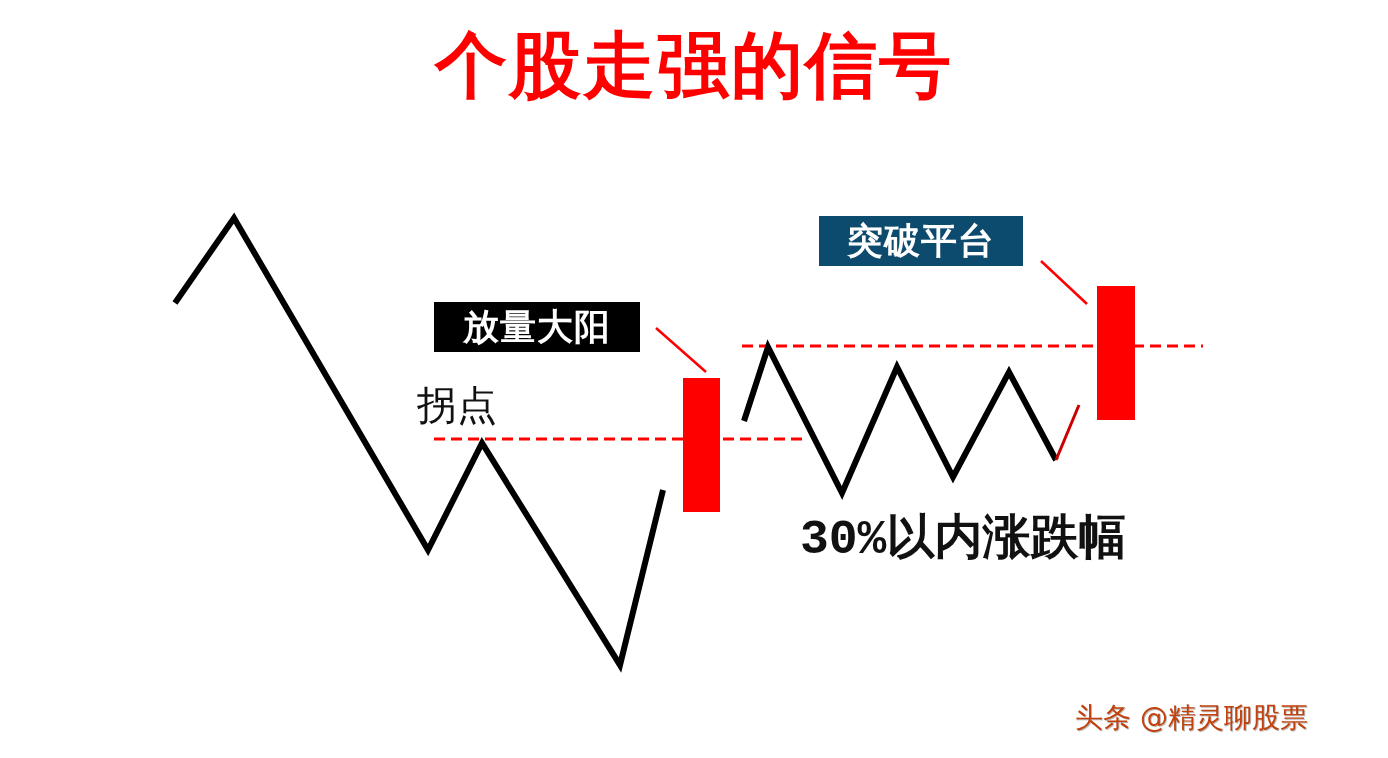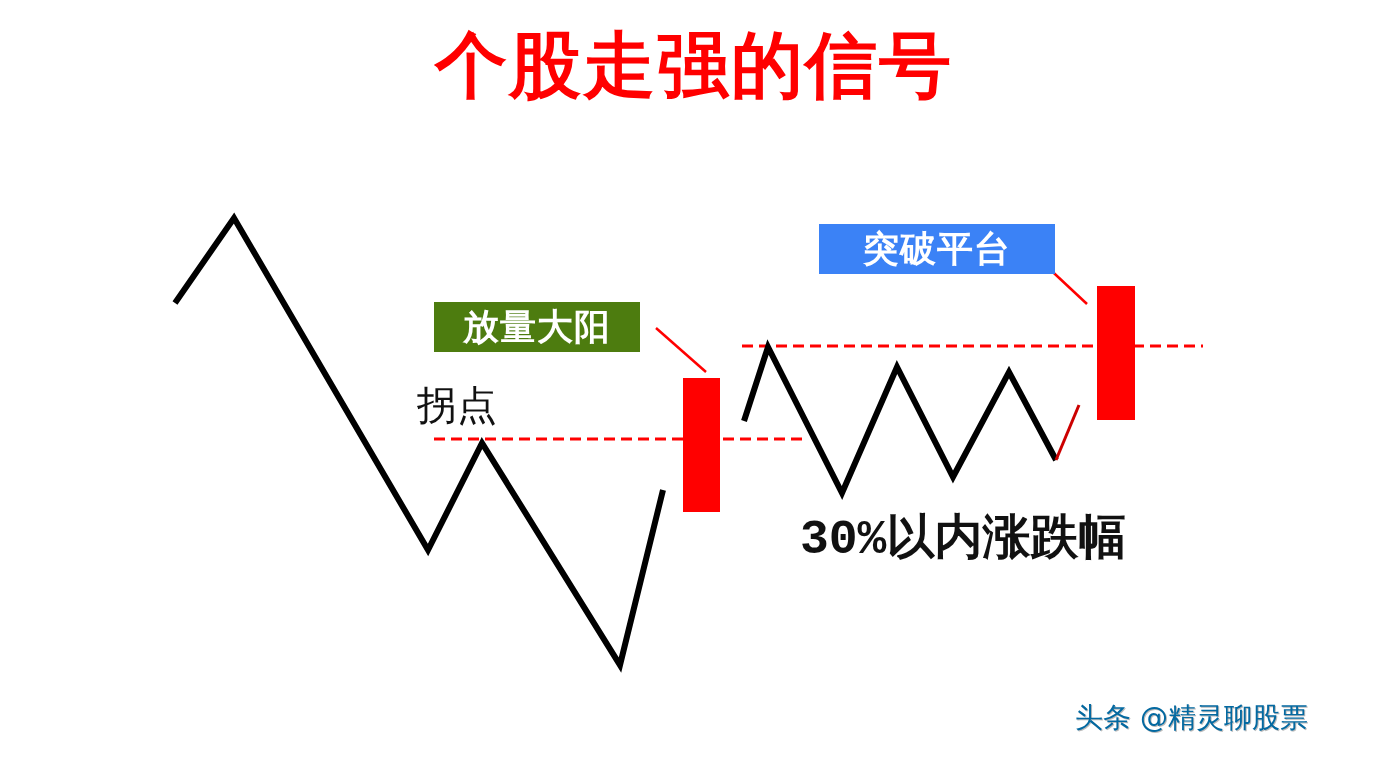--- a/index.html
+++ b/index.html
@@ -5,21 +5,21 @@
     html, body { margin: 0; padding: 0; background: #ffffff; }
     body { width: 1388px; height: 758px; position: relative; overflow: hidden;
            font-family: "DejaVu Sans", "Liberation Sans", sans-serif; }
     .title { position: absolute; left: 0; width: 1388px; top: 20px; text-align: center;
              font-size: 72px; font-weight: bold; letter-spacing: 2px; line-height: 90px; }
     svg.canvas { position: absolute; left: 0; top: 0; }
     .label-box { position: absolute; display: flex; align-items: center; justify-content: center;
                  color: #ffffff; font-weight: bold; font-size: 36px; letter-spacing: 1px; }
     .plain-label { position: absolute; color: #111111; font-size: 40px; line-height: 48px; }
     .bold-label { position: absolute; color: #111111; font-size: 48px; font-weight: bold; line-height: 56px; font-family: Liberation Mono, monospace; }
-    .watermark { position: absolute; color: #0369a1; font-size: 28px; line-height: 34px;
+    .watermark { position: absolute; color: #c2410c; font-size: 28px; line-height: 34px;
                  text-shadow: 1px 1px 0 #bbbbbb, -1px 0 0 #ffffff; }
   </style>
 </head>
 <body>
 
 <div class="title" style="color:#ff0000;">个股走强的信号</div>
 
 <svg class="canvas" width="1388" height="758" viewBox="0 0 1388 758">
 
   <line x1="434" y1="439" x2="808" y2="439" stroke="#ff0000" stroke-width="3" stroke-dasharray="11,6"></line>
@@ -30,25 +30,25 @@
   <polyline points="744,421 768,347 842,493 897,367 953,477 1009,372 1056,460" fill="none" stroke="#000000" stroke-width="6" stroke-linejoin="miter"></polyline>
   <line x1="1056" y1="460" x2="1079" y2="405" stroke="#cc0000" stroke-width="3"></line>
 
   <rect x="683" y="378" width="37" height="134" fill="#ff0000"></rect>
   <rect x="1097" y="286" width="38" height="134" fill="#ff0000"></rect>
 
   <line x1="656" y1="328" x2="706" y2="372" stroke="#ff0000" stroke-width="2.5"></line>
   <line x1="1041" y1="261" x2="1087" y2="304" stroke="#ff0000" stroke-width="2.5"></line>
 </svg>
 
-<div class="label-box" style="left:434px; top:302px; width:206px; height:50px; background:#4d7c0f;">
+<div class="label-box" style="left:434px; top:302px; width:206px; height:50px; background:#000000;">
   <span>放量大阳</span>
 </div>
 
 <div class="plain-label" style="left:417px; top:381px;">拐点</div>
 
-<div class="label-box" style="left:819px; top:224px; width:236px; height:50px; background:#3b82f6;">
+<div class="label-box" style="left:819px; top:216px; width:204px; height:50px; background:#0c4a6e;">
   <span>突破平台</span>
 </div>
 
 <div class="bold-label" style="left:800px; top:512px;">30%以内涨跌幅</div>
 
 <div class="watermark" style="left:1075px; top:701px;">头条 @精灵聊股票</div>
 
 </body></html>

